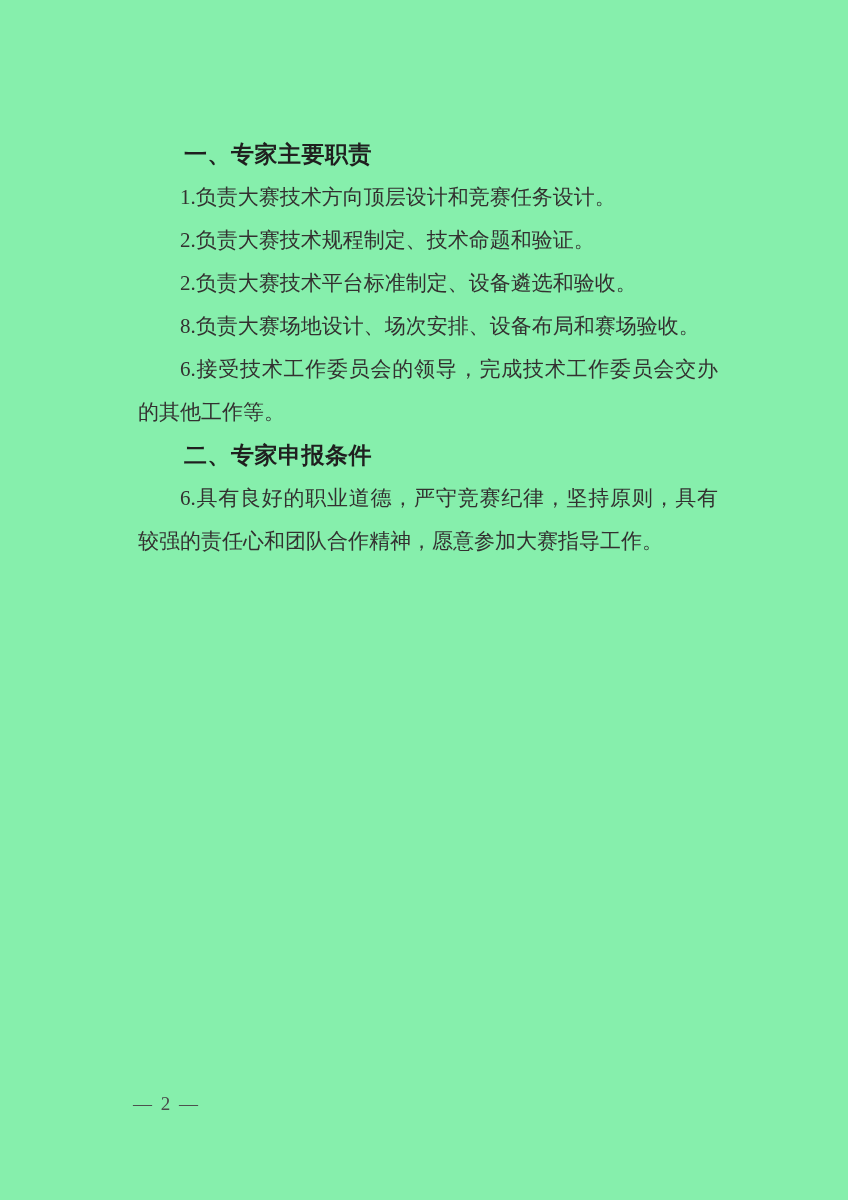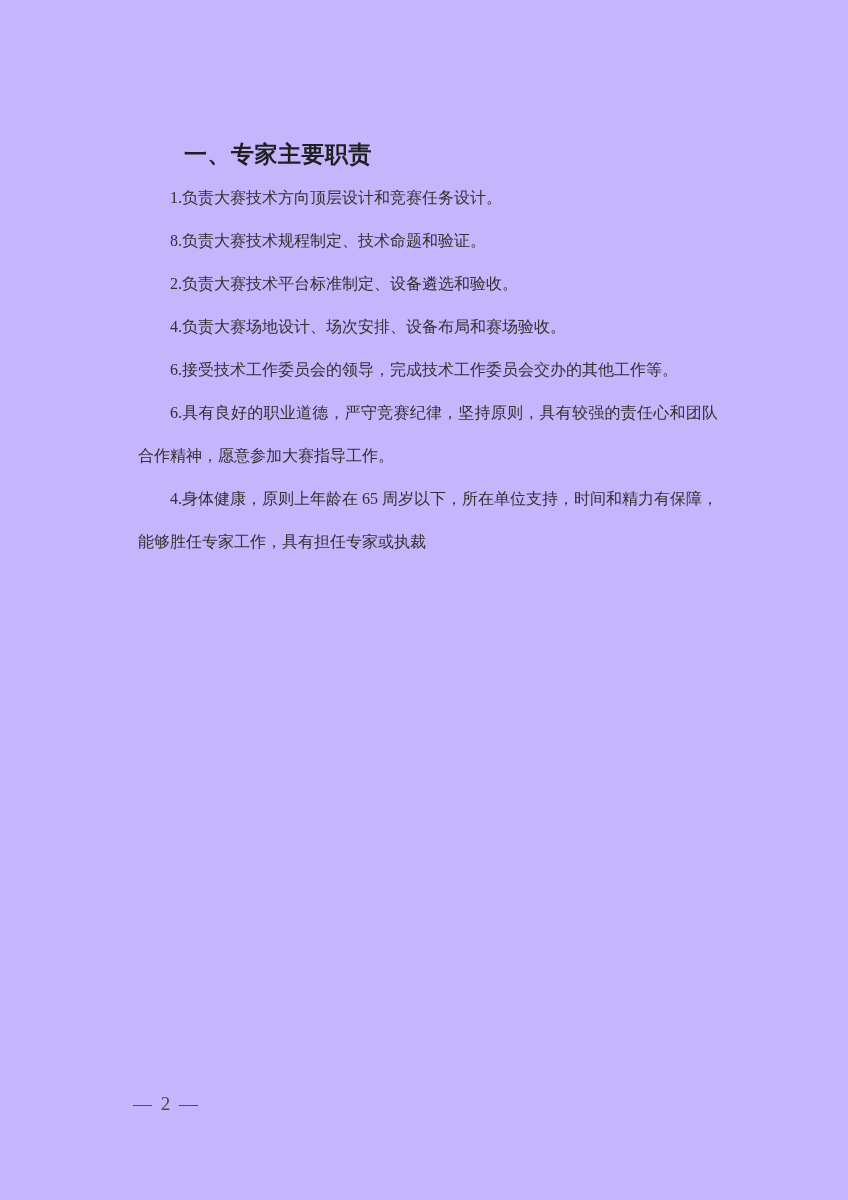--- a/index.html
+++ b/index.html
@@ -5,40 +5,40 @@
   html, body {
     margin: 0;
     padding: 0;
     background: #e8e8e8;
   }
   .page {
     position: relative;
     width: 848px;
     height: 1200px;
     margin: 0 auto;
-    background: #c4b5fd;
+    background: #86efac;
     color: #2e2e2e;
     font-family: "Liberation Serif", "DejaVu Serif", serif;
     overflow: hidden;
     box-sizing: border-box;
     padding: 133px 130px 0 138px;
   }
   .doc-heading {
     margin: 0;
     font-family: "Liberation Sans", "DejaVu Sans", sans-serif;
     font-weight: bold;
     color: #1f1f1f;
     font-size: 23px;
     line-height: 43px;
     text-indent: 2em;
     letter-spacing: 0.5px;
   }
   .doc-paragraph {
     margin: 0;
-    font-size: 16px;
+    font-size: 21px;
     line-height: 43px;
     text-indent: 2em;
     text-align: justify;
     text-justify: inter-character;
     letter-spacing: 0;
     color: #333130;
   }
   .page-number {
     position: absolute;
     left: 133px;
@@ -51,24 +51,24 @@
   }
 </style>
 </head>
 <body>
 
 <div class="page">
 
   <h2 class="doc-heading">一、专家主要职责</h2>
 
   <p class="doc-paragraph">1.负责大赛技术方向顶层设计和竞赛任务设计。</p>
-  <p class="doc-paragraph">8.负责大赛技术规程制定、技术命题和验证。</p>
+  <p class="doc-paragraph">2.负责大赛技术规程制定、技术命题和验证。</p>
   <p class="doc-paragraph">2.负责大赛技术平台标准制定、设备遴选和验收。</p>
-  <p class="doc-paragraph">4.负责大赛场地设计、场次安排、设备布局和赛场验收。</p>
+  <p class="doc-paragraph">8.负责大赛场地设计、场次安排、设备布局和赛场验收。</p>
   <p class="doc-paragraph">6.接受技术工作委员会的领导，完成技术工作委员会交办的其他工作等。</p>
 
+  <h2 class="doc-heading">二、专家申报条件</h2>
 
   <p class="doc-paragraph">6.具有良好的职业道德，严守竞赛纪律，坚持原则，具有较强的责任心和团队合作精神，愿意参加大赛指导工作。</p>
-  <p class="doc-paragraph">4.身体健康，原则上年龄在 65 周岁以下，所在单位支持，时间和精力有保障，能够胜任专家工作，具有担任专家或执裁</p>
 
   <div class="page-number">— 2 —</div>
 
 </div>
 
 </body></html>

